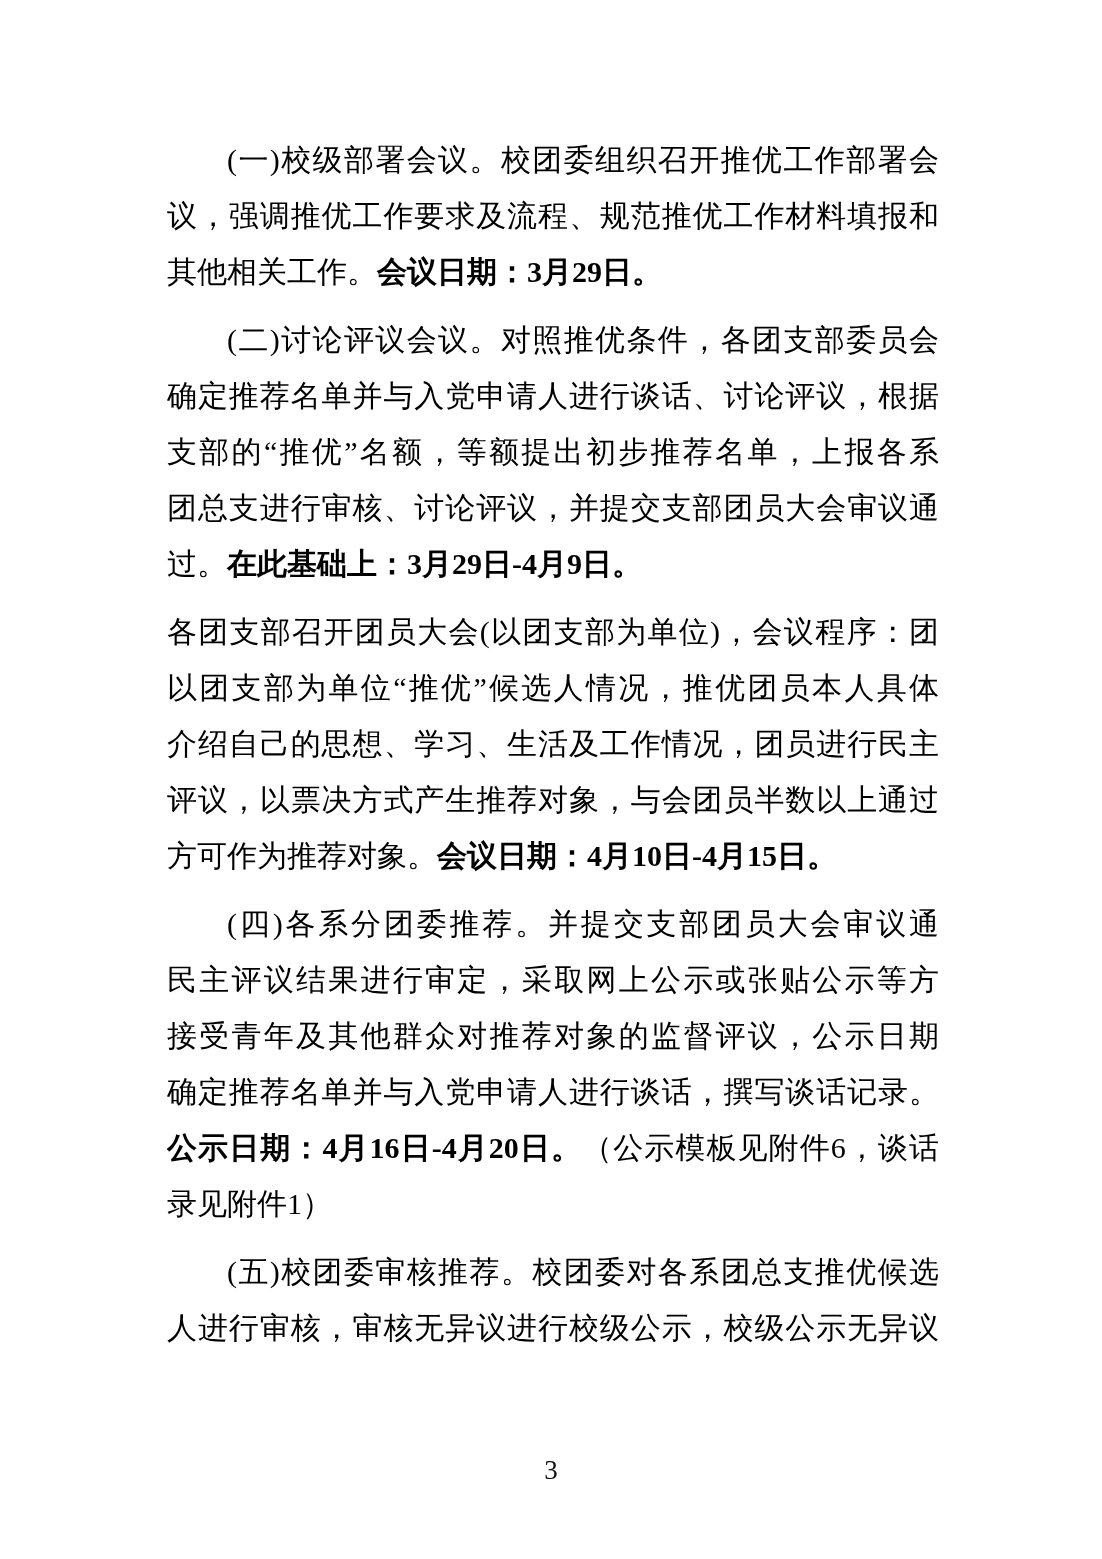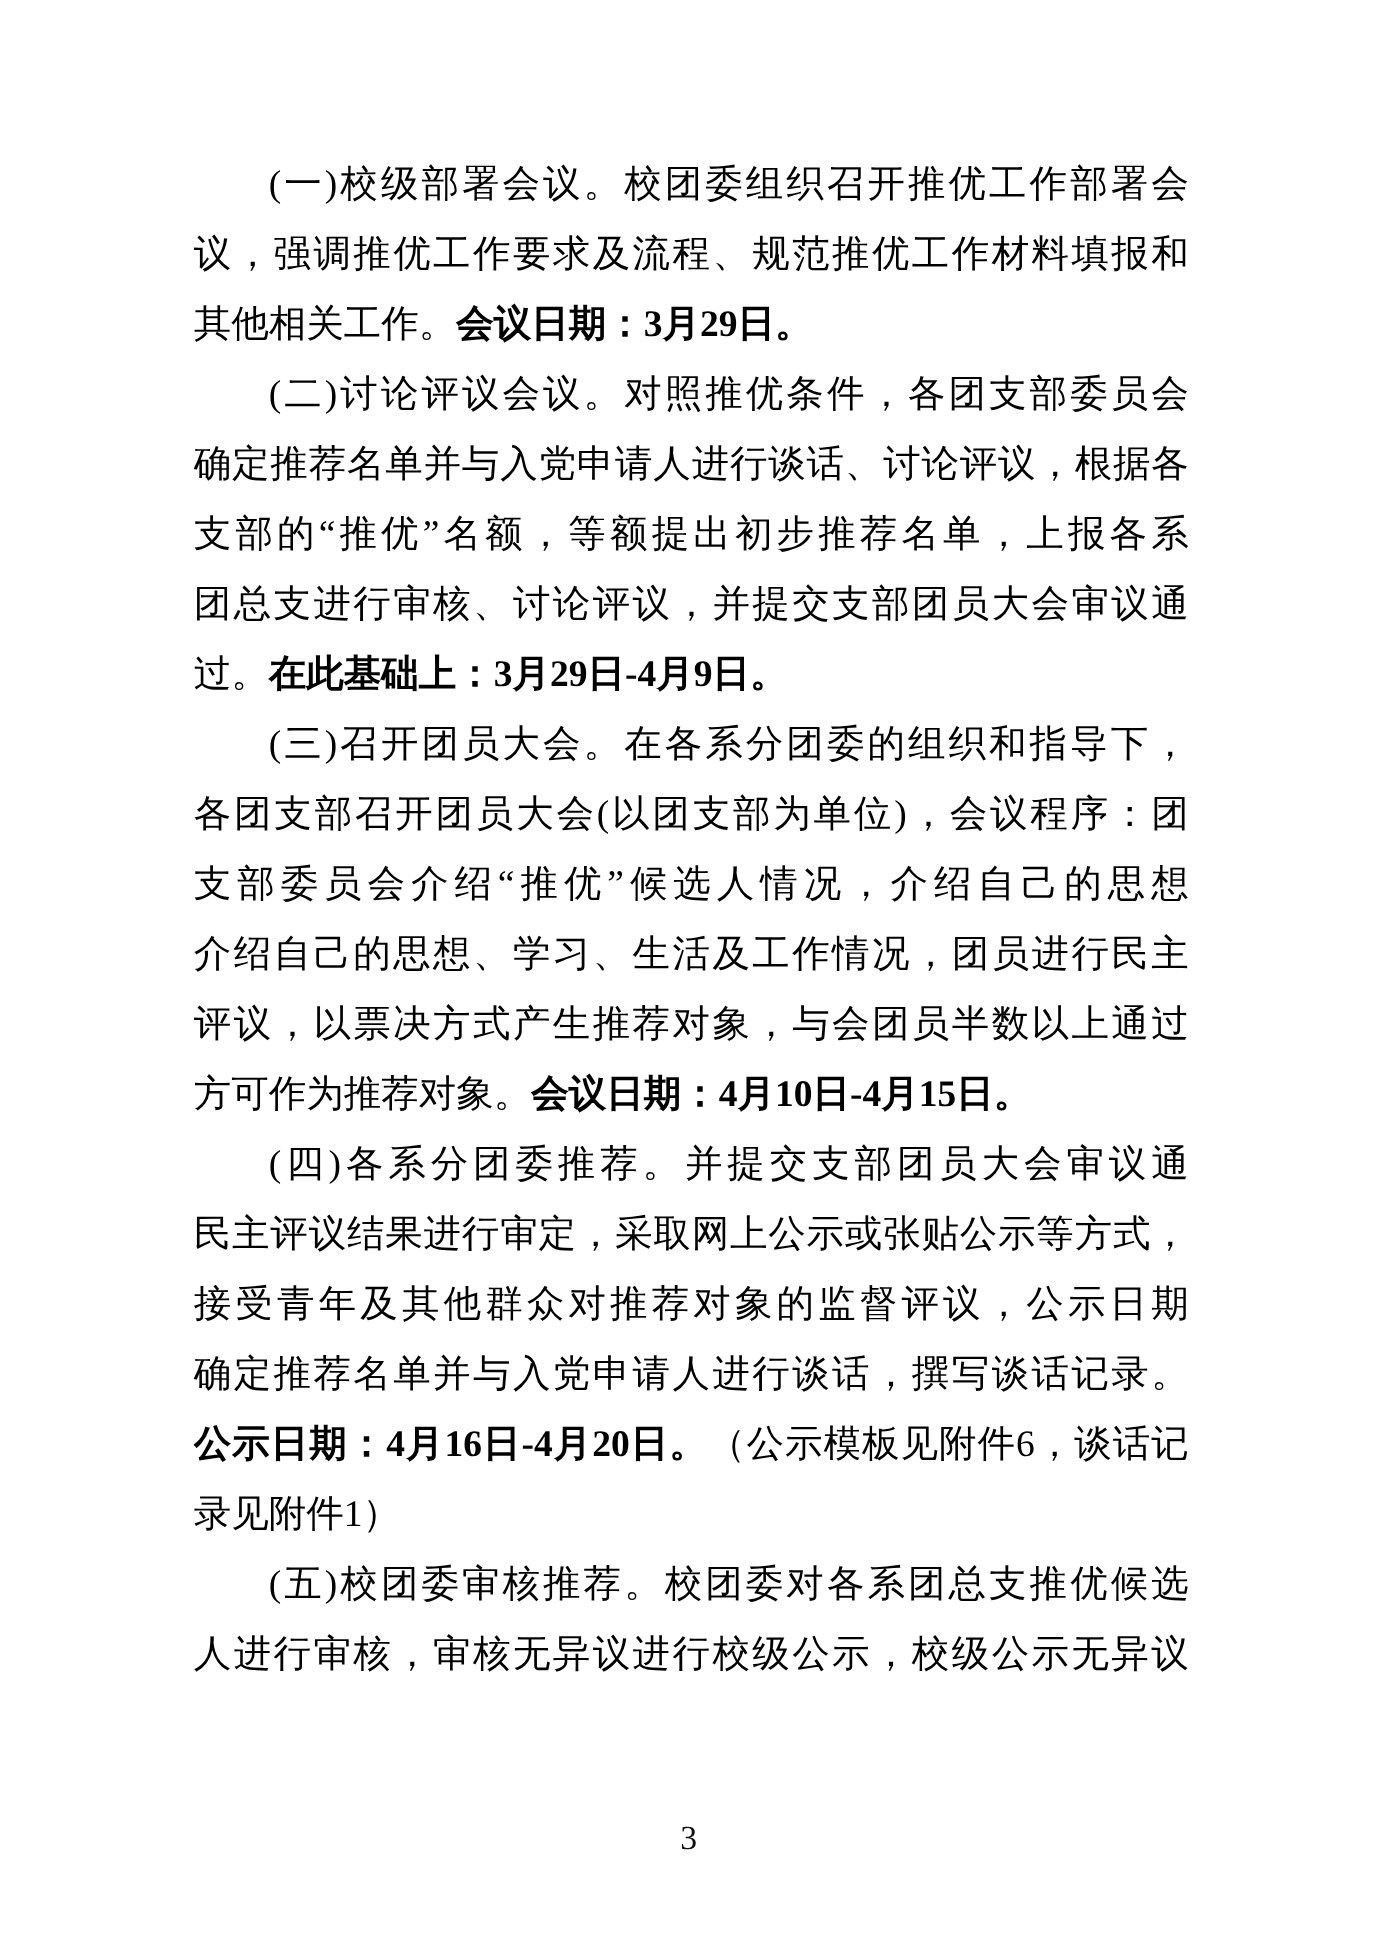--- a/index.html
+++ b/index.html
@@ -16,21 +16,21 @@
     font-family: "Liberation Serif", "DejaVu Serif", serif;
     overflow: hidden;
   }
   .doc-body {
     position: absolute;
     left: 155px;
     top: 120px;
     width: 796px;
   }
   .paragraph {
-    margin: 0;
+    margin: 12px;
     padding: 0;
   }
   .line {
     font-size: 30px;
     line-height: 56px;
     height: 56px;
     text-align: justify;
     text-align-last: justify;
     text-justify: inter-character;
     white-space: normal;
@@ -74,23 +74,22 @@
         <div class="line noJustify"><span class="run">其他相关工作。</span><span class="run bold">会议日期：3月29日。</span></div>
       </div>
       <div class="paragraph">
         <div class="line indent"><span class="run">(二)讨论评议会议。对照推优条件，各团支部委员会</span></div>
         <div class="line"><span class="run">确定推荐名单并与入党申请人进行谈话、讨论评议，根据各</span></div>
         <div class="line"><span class="run">支部的“推优”名额，等额提出初步推荐名单，上报各系</span></div>
         <div class="line"><span class="run">团总支进行审核、讨论评议，并提交支部团员大会审议通</span></div>
         <div class="line noJustify"><span class="run">过。</span><span class="run bold">在此基础上：3月29日-4月9日。</span></div>
       </div>
       <div class="paragraph">
-        <div class="line indent"><span class="run">(三)召开团员大会。在各系分团委的组织和指导下，</span></div>
         <div class="line"><span class="run">各团支部召开团员大会(以团支部为单位)，会议程序：团</span></div>
-        <div class="line"><span class="run">支部委员会介绍“推优”候选人情况，介绍自己的思想</span></div>
+        <div class="line"><span class="run">以团支部为单位“推优”候选人情况，推优团员本人具体</span></div>
         <div class="line"><span class="run">介绍自己的思想、学习、生活及工作情况，团员进行民主</span></div>
         <div class="line"><span class="run">评议，以票决方式产生推荐对象，与会团员半数以上通过</span></div>
         <div class="line noJustify"><span class="run">方可作为推荐对象。</span><span class="run bold">会议日期：4月10日-4月15日。</span></div>
       </div>
       <div class="paragraph">
         <div class="line indent"><span class="run">(四)各系分团委推荐。并提交支部团员大会审议通</span></div>
         <div class="line"><span class="run">民主评议结果进行审定，采取网上公示或张贴公示等方式，</span></div>
         <div class="line"><span class="run">接受青年及其他群众对推荐对象的监督评议，公示日期</span></div>
         <div class="line"><span class="run">确定推荐名单并与入党申请人进行谈话，撰写谈话记录。</span></div>
         <div class="line"><span class="run bold">公示日期：4月16日-4月20日。</span><span class="run">（公示模板见附件6，谈话记</span></div>

